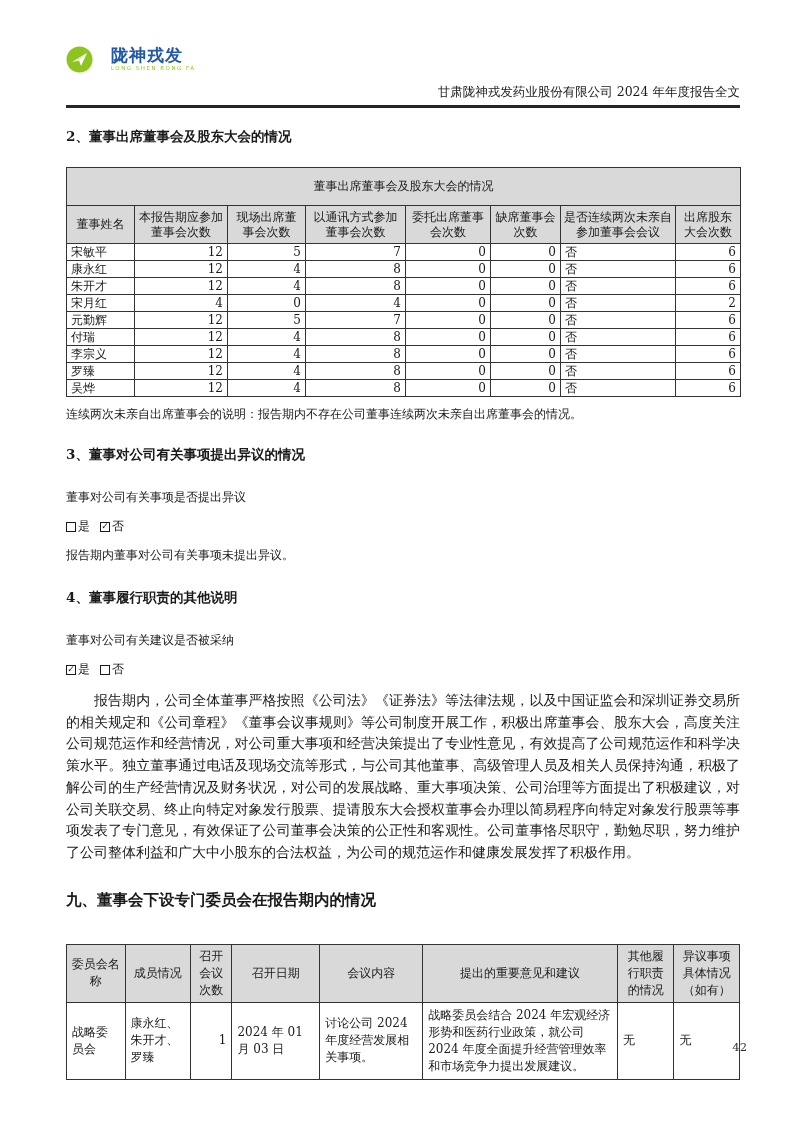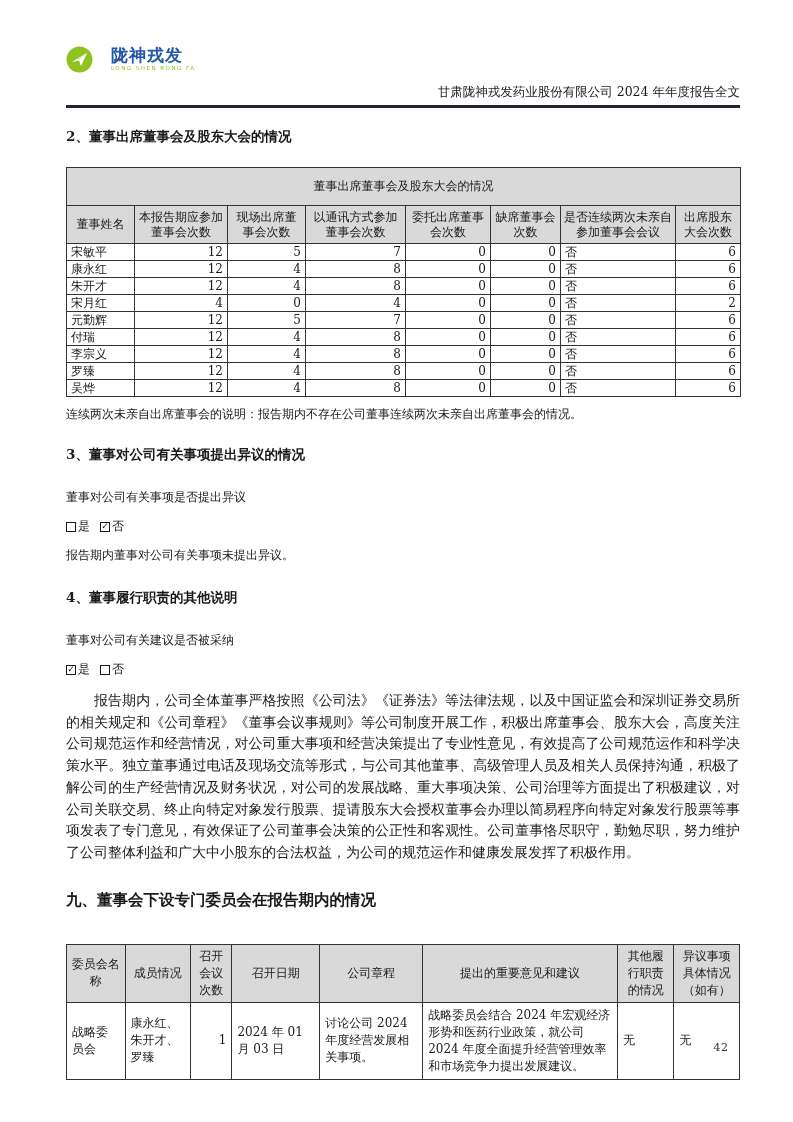--- a/index.html
+++ b/index.html
@@ -62,21 +62,21 @@
   .tbl1 td { font-size: 12px; line-height: 13px; height: 17px; padding: 1px 4px; vertical-align: middle; text-align: left; }
   .tbl1 td.num { text-align: right; }
   .tbl2 thead th { background: #d9d9d9; text-align: center; font-size: 12px; line-height: 17px; height: 53px; padding: 3px 4px; vertical-align: middle; }
   .tbl2 td { font-size: 12px; line-height: 17px; padding: 4px 5px; vertical-align: middle; text-align: left; height: 64px; }
   .tbl2 td.num { text-align: right; }
 
   
   .page-num {
     position: absolute;
     top: 1040px;
-    right: 65px;
+    right: 46px;
     font-size: 11.5px;
     color: #333;
   }
 </style>
 </head>
 <body>
 
 <div class="page">
   <div class="content">
 
@@ -262,21 +262,21 @@
           <col style="width:193px">
           <col style="width:56px">
           <col style="width:65px">
       </colgroup>
       <thead>
         <tr>
           <th>委员会名称</th>
           <th>成员情况</th>
           <th>召开会议次数</th>
           <th>召开日期</th>
-          <th>公司章程</th>
+          <th>会议内容</th>
           <th>提出的重要意见和建议</th>
           <th>其他履行职责的情况</th>
           <th>异议事项具体情况（如有）</th>
         </tr>
       </thead>
       <tbody>
           <tr>
             <td>战略委员会</td>
             <td>康永红、朱开才、罗臻</td>
             <td class="num">1</td>

